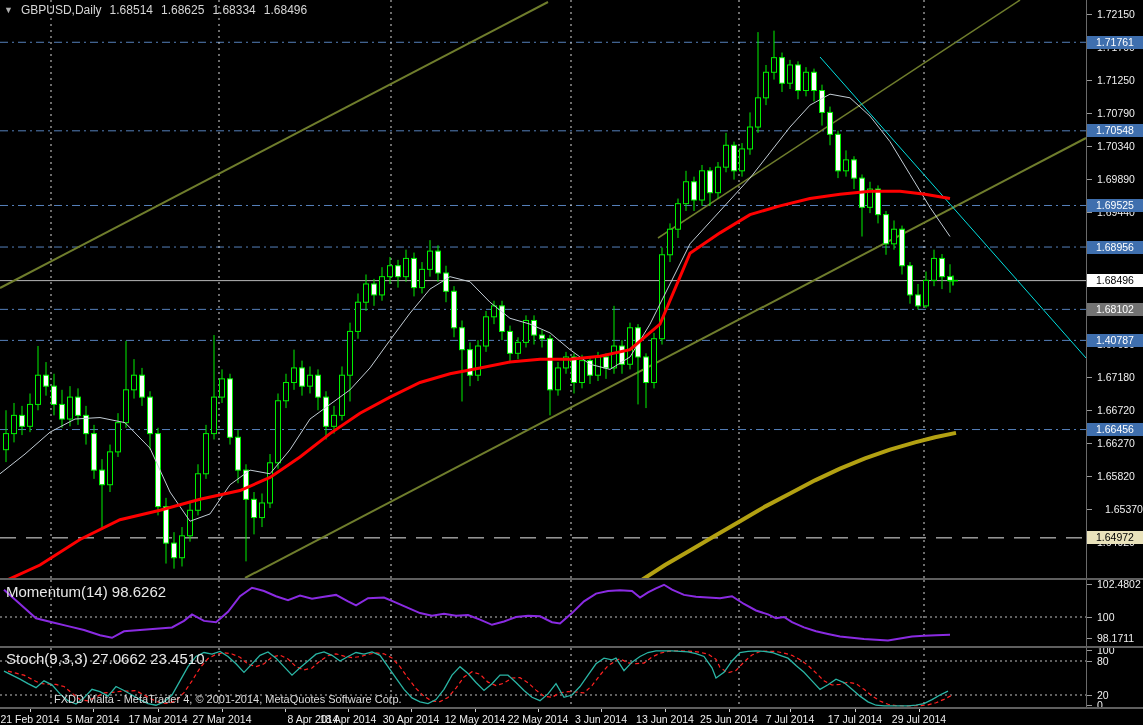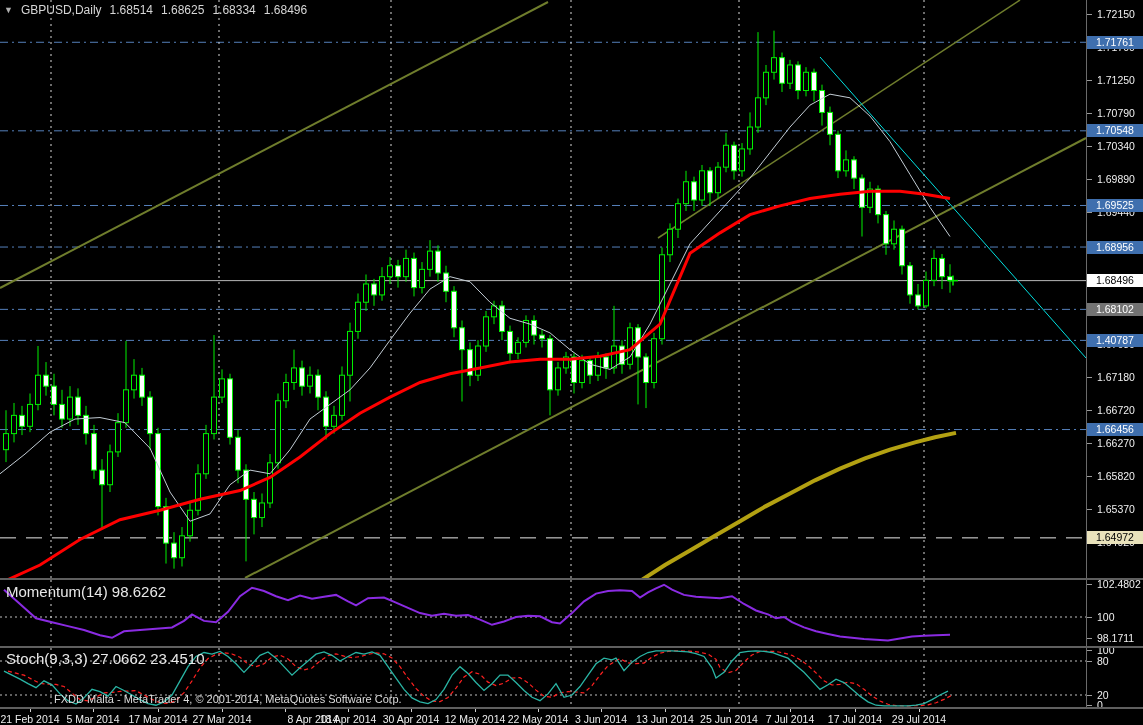--- a/index.html
+++ b/index.html
@@ -596,21 +596,21 @@
       <div class="axis-label" style="left: 10px; top: 337.83px;">1.67630</div>
       <div class="axis-tickdash" style="left: 0px; top: 343.83px;"></div>
       <div class="axis-label" style="left: 10px; top: 370.68px;">1.67180</div>
       <div class="axis-tickdash" style="left: 0px; top: 376.68px;"></div>
       <div class="axis-label" style="left: 10px; top: 404.26px;">1.66720</div>
       <div class="axis-tickdash" style="left: 0px; top: 410.26px;"></div>
       <div class="axis-label" style="left: 10px; top: 437.11px;">1.66270</div>
       <div class="axis-tickdash" style="left: 0px; top: 443.11px;"></div>
       <div class="axis-label" style="left: 10px; top: 469.96px;">1.65820</div>
       <div class="axis-tickdash" style="left: 0px; top: 475.96px;"></div>
-      <div class="axis-label" style="left: 10px; top: 502.81px;">1.65370</div>
+      <div class="axis-label" style="left: 18px; top: 502.81px;">1.65370</div>
       <div class="axis-tickdash" style="left: 0px; top: 508.81px;"></div>
       <div class="axis-label" style="left: 10px; top: 535.66px;">1.64920</div>
       <div class="axis-tickdash" style="left: 0px; top: 541.66px;"></div>
       <div class="axis-label" style="left: 10px; top: 578px;">102.4802</div>
       <div class="axis-tickdash" style="left: 0px; top: 584px;"></div>
       <div class="axis-label" style="left: 10px; top: 611px;">100</div>
       <div class="axis-tickdash" style="left: 0px; top: 617px;"></div>
       <div class="axis-label" style="left: 10px; top: 632px;">98.1711</div>
       <div class="axis-tickdash" style="left: 0px; top: 638px;"></div>
       <div class="axis-label" style="left: 10px; top: 644px;">100</div>

